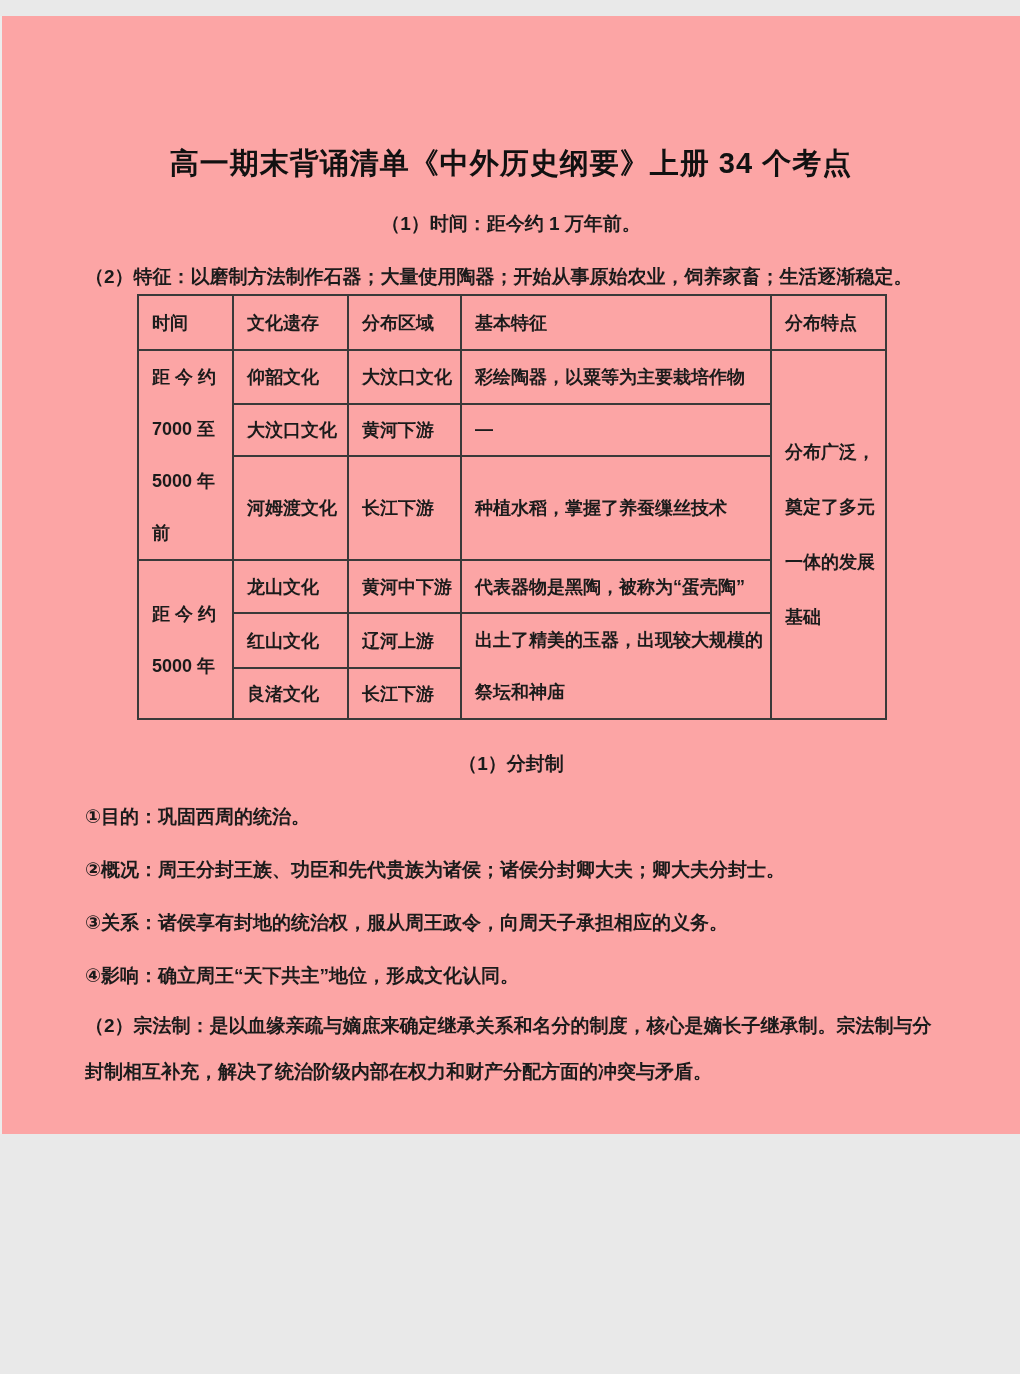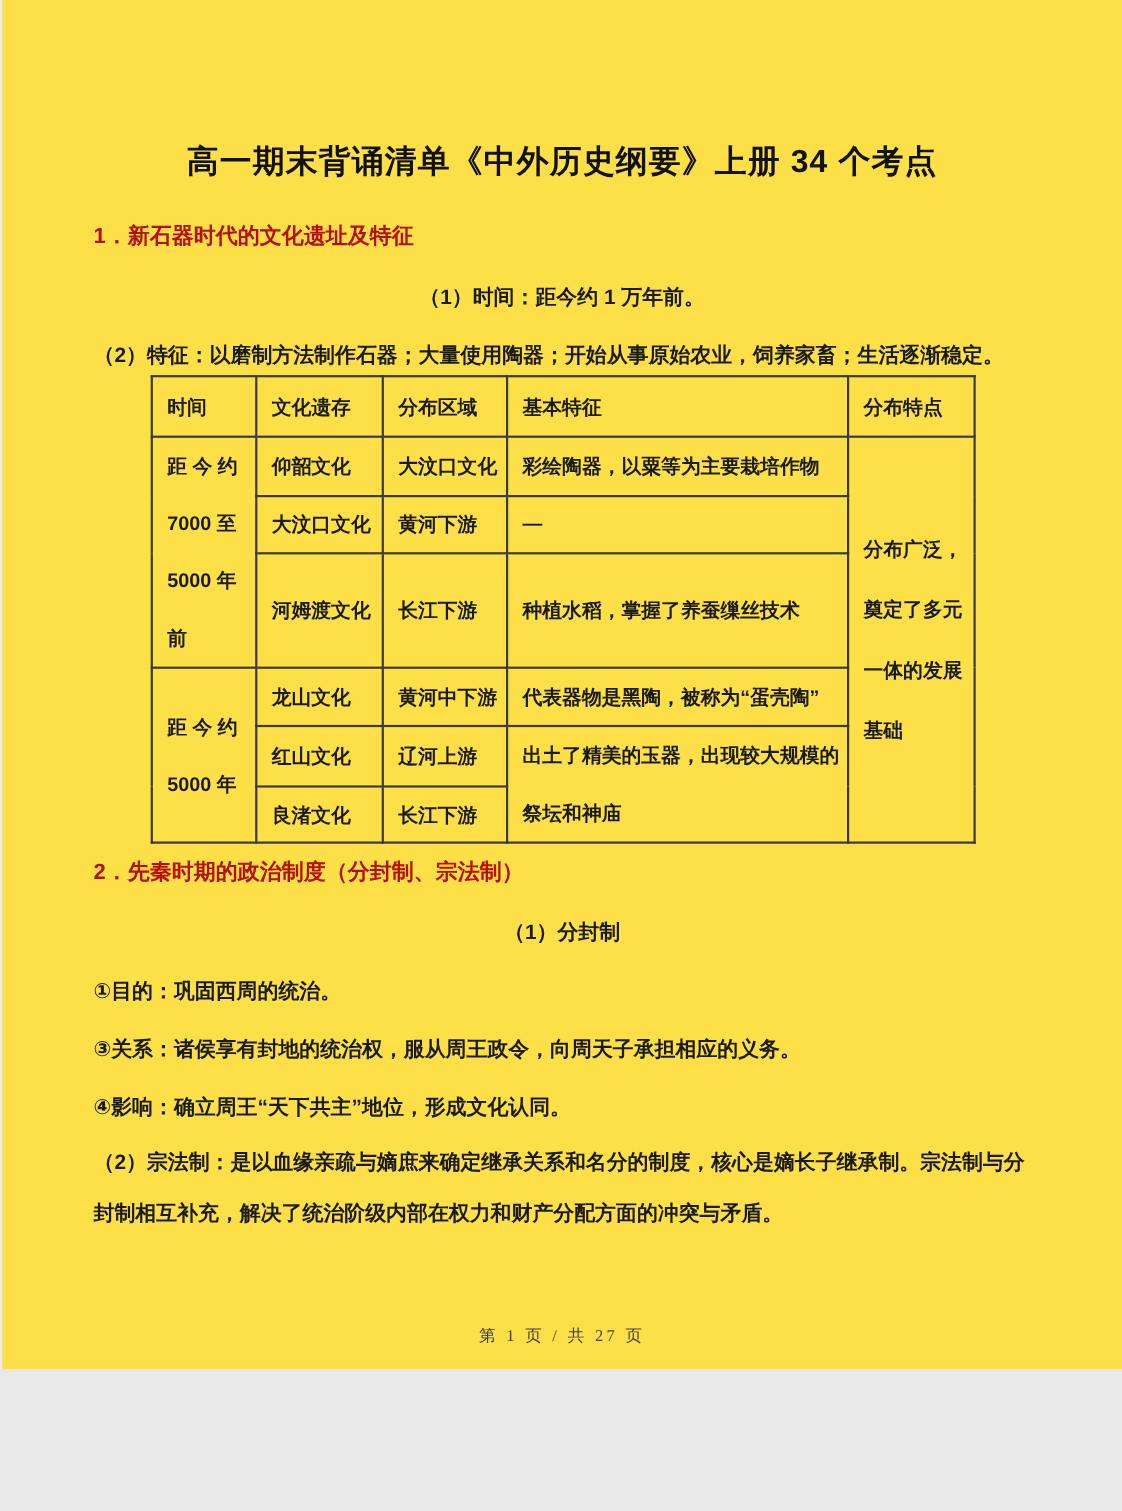--- a/index.html
+++ b/index.html
@@ -4,23 +4,23 @@
 <style>
   html, body {
     margin: 0;
     padding: 0;
     background: #e9e9e9;
     font-family: "Liberation Sans", "DejaVu Sans", sans-serif;
   }
   .page {
     position: relative;
     width: 1020px;
-    height: 1245px;
-    margin: 0 auto;
-    background: #fde047;
+    height: 1118px;
+    margin: 16px auto;
+    background: #fca5a5;
     border-left: 2px solid #ececec;
     box-sizing: border-box;
     overflow: hidden;
     color: #1b1b1b;
   }
   .content {
     padding: 0 83px;
   }
   .doc-title {
     margin: 130px 0 0 0;
@@ -111,21 +111,20 @@
   }
 </style>
 </head>
 <body>
 
 <div class="page">
   <div class="content">
 
     <h1 class="doc-title">高一期末背诵清单《中外历史纲要》上册 34 个考点</h1>
 
-    <h2 class="section-heading">1．新石器时代的文化遗址及特征</h2>
 
     <p class="body-para first">（1）时间：距今约 1 万年前。</p>
     <p class="body-para">（2）特征：以磨制方法制作石器；大量使用陶器；开始从事原始农业，饲养家畜；生活逐渐稳定。</p>
 
     <table class="culture-table">
       <colgroup>
         <col class="c-time">
           <col class="c-cult">
           <col class="c-region">
           <col class="c-feat">
@@ -175,24 +174,24 @@
           <td class="feat-merged" rowspan="2">出土了精美的玉器，出现较大规模的
 祭坛和神庙</td>
         </tr>
         <tr class="r6">
           <td>良渚文化</td>
           <td>长江下游</td>
         </tr>
       </tbody>
     </table>
 
-    <h2 class="section-heading second">2．先秦时期的政治制度（分封制、宗法制）</h2>
 
     <p class="body-para first">（1）分封制</p>
     <p class="body-para">①目的：巩固西周的统治。</p>
+    <p class="body-para">②概况：周王分封王族、功臣和先代贵族为诸侯；诸侯分封卿大夫；卿大夫分封士。</p>
     <p class="body-para">③关系：诸侯享有封地的统治权，服从周王政令，向周天子承担相应的义务。</p>
     <p class="body-para">④影响：确立周王“天下共主”地位，形成文化认同。</p>
     <p class="body-para wrap2">（2）宗法制：是以血缘亲疏与嫡庶来确定继承关系和名分的制度，核心是嫡长子继承制。宗法制与分封制相互补充，解决了统治阶级内部在权力和财产分配方面的冲突与矛盾。</p>
 
   </div>
 
   <div class="page-footer">第 1 页 / 共 27 页</div>
 </div>
 
 </body></html>

